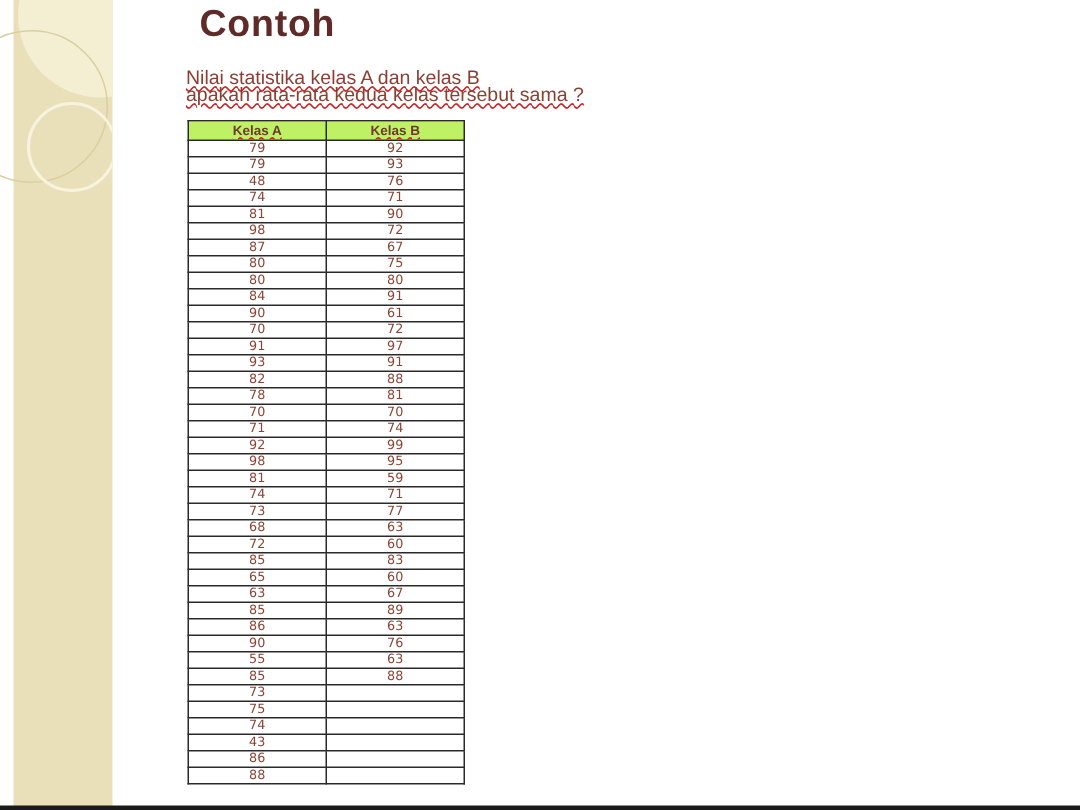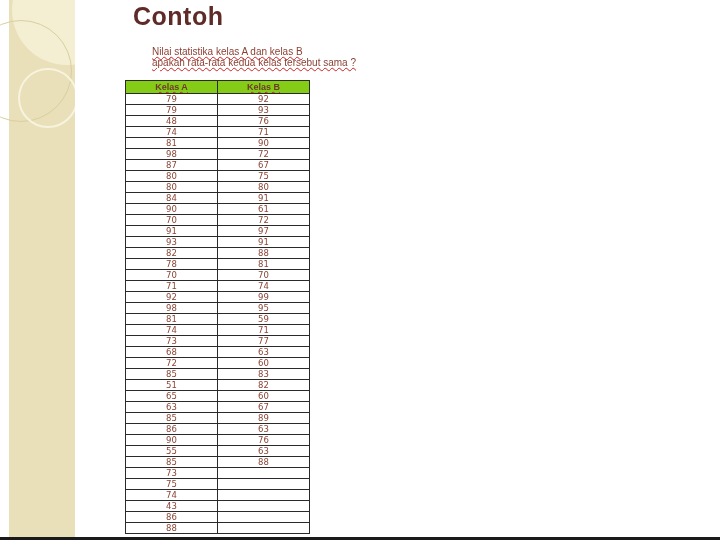--- a/index.html
+++ b/index.html
@@ -57,22 +57,22 @@
     left: 133px; top: 2px;
     font-size: 25px;
     font-weight: 700;
     color: #5f2b28;
     letter-spacing: 0.5px;
   }
 
   
   .problem {
     position: absolute;
-    left: 152px; top: 46px;
-    font-size: 10px;
+    left: 124px; top: 46px;
+    font-size: 13px;
     line-height: 11px;
     color: #8a3f33;
   }
   .squiggle {
     text-decoration: underline wavy #cc2222;
     text-decoration-thickness: 1px;
     text-underline-offset: 1px;
   }
 
   
@@ -86,21 +86,21 @@
     border: 1px solid #2a2a2a;
     width: 91px;
     padding: 0;
     text-align: center;
     vertical-align: middle;
     overflow: hidden;
     white-space: nowrap;
   }
   .scores-table th {
     height: 12px;
-    background: #84cc16;
+    background: #bef264;
     font-size: 9px;
     font-weight: 700;
     color: #6e3a2f;
   }
   .scores-table td {
     height: 10px;
     font-size: 8.5px;
     line-height: 10px;
     color: #8a4435;
     font-family: "DejaVu Sans", sans-serif;
@@ -238,24 +238,20 @@
         </tr>
         <tr>
           <td>72</td>
           <td>60</td>
         </tr>
         <tr>
           <td>85</td>
           <td>83</td>
         </tr>
         <tr>
-          <td>51</td>
-          <td>82</td>
-        </tr>
-        <tr>
           <td>65</td>
           <td>60</td>
         </tr>
         <tr>
           <td>63</td>
           <td>67</td>
         </tr>
         <tr>
           <td>85</td>
           <td>89</td>

